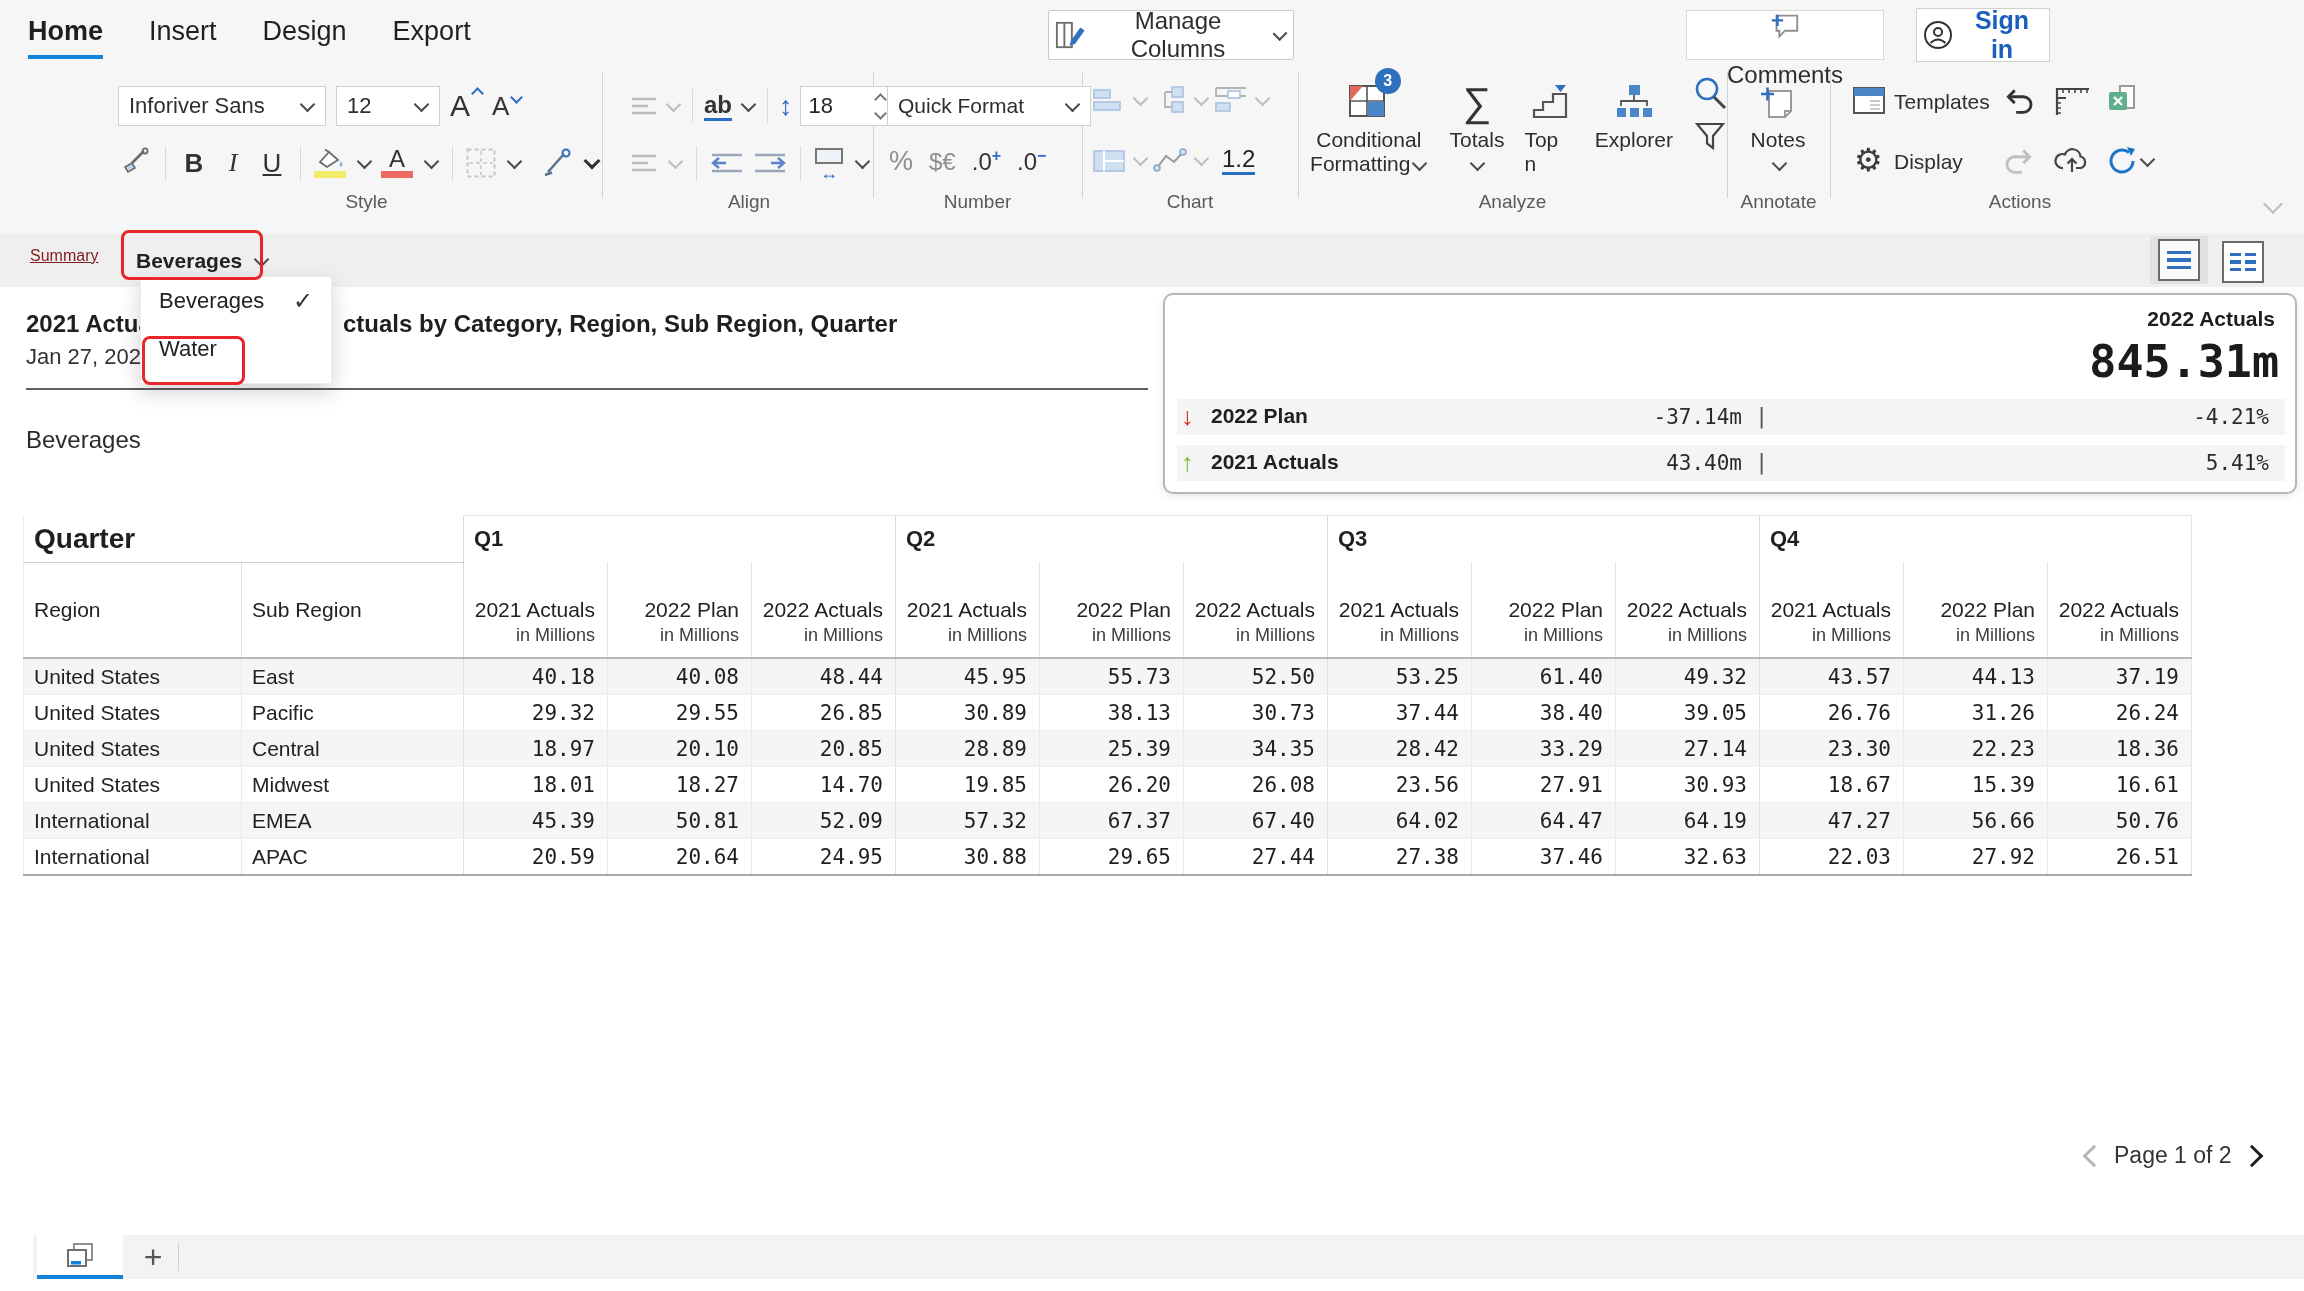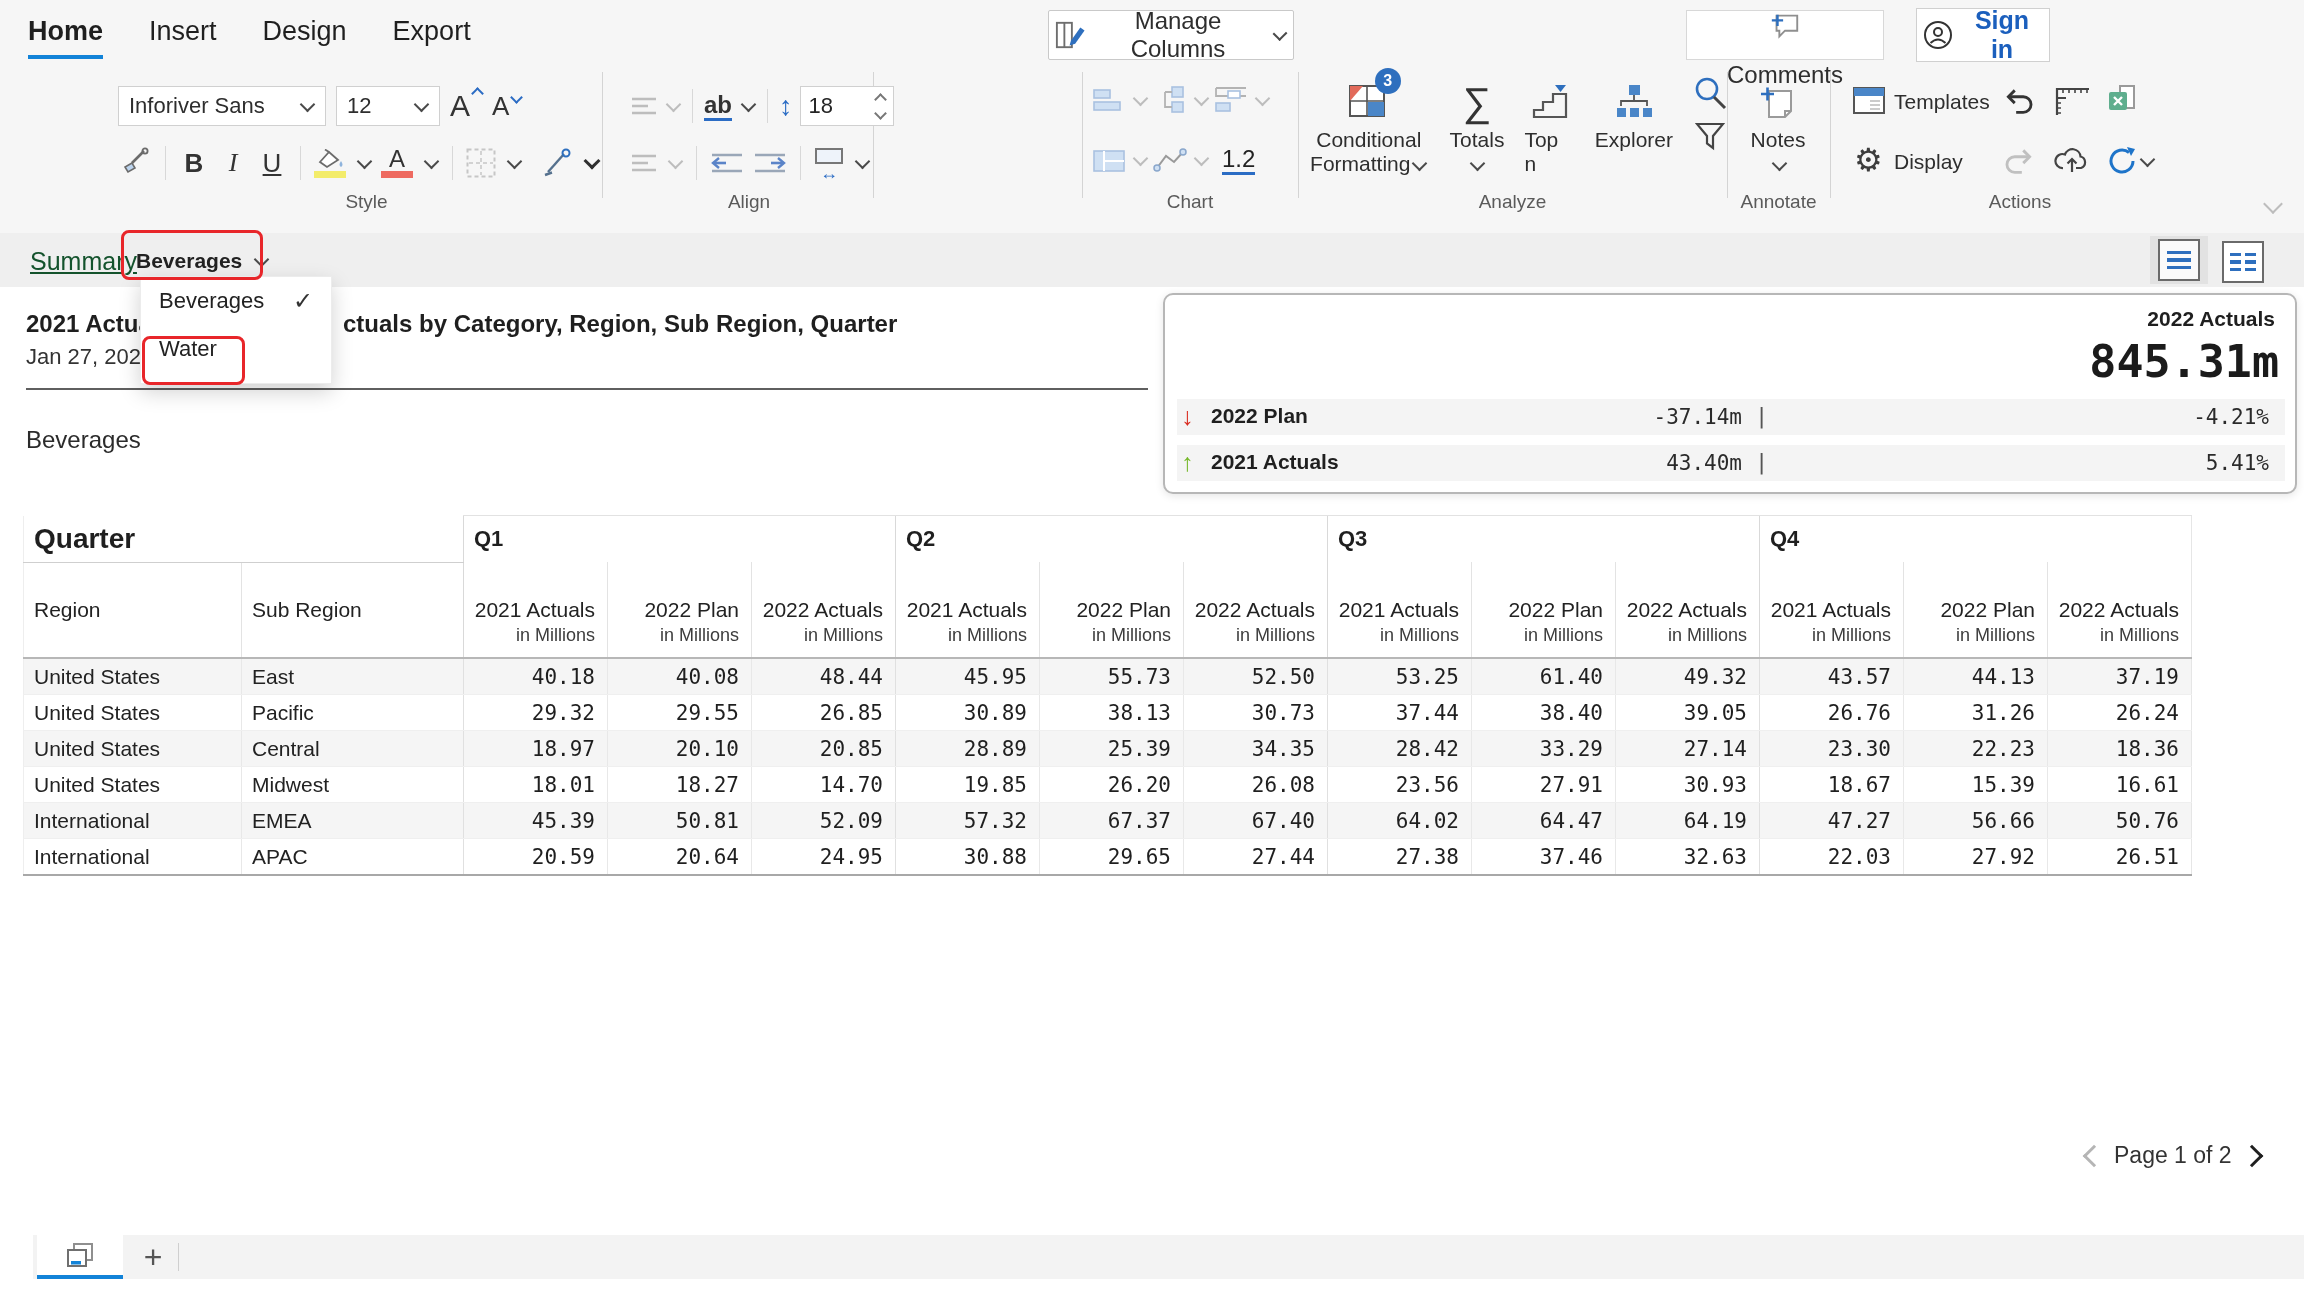--- a/index.html
+++ b/index.html
@@ -72,21 +72,21 @@
   .cf-badge{position:absolute;right:-10px;top:-8px;width:26px;height:26px;border-radius:50%;background:#2e6fbe;color:#fff;font-size:16px;font-weight:700;display:flex;align-items:center;justify-content:center;}
   .sigma{font-size:40px;color:#333;line-height:40px;}
   .gear{font-size:32px;color:#3d3d3d;line-height:32px;}
 
   
   .act-ico{position:absolute;}
   .act-lab{position:absolute;font-size:21px;color:#2e2e2e;}
 
   
   .tabstrip{position:absolute;left:0;top:233px;width:2304px;height:54px;background:#efefef;}
-  .summary-link{position:absolute;left:30px;top:14px;font-size:25px;color:#14532d;text-decoration:underline;}
+  .summary-link{position:absolute;left:30px;top:14px;font-size:16px;color:#7f1d1d;text-decoration:underline;}
   .active-sheet-tab{position:absolute;left:136px;top:8px;height:40px;display:flex;align-items:center;gap:10px;font-size:21px;font-weight:700;color:#222;}
   .vt-wrap{position:absolute;left:2150px;top:236px;width:58px;height:48px;background:#e2e2e2;display:flex;align-items:center;justify-content:center;}
   .vt-box{width:38px;height:38px;background:#fafafa;border:2px solid #6a6a6a;display:flex;flex-direction:column;align-items:center;justify-content:center;gap:4px;}
   .vt-box .ln{width:24px;height:3.5px;background:#2e6fbe;}
   .vt2{position:absolute;left:2222px;top:241px;}
   .vt2 .vt-box{background:#fff;flex-direction:row;gap:4px;}
   .vt2 .col{display:flex;flex-direction:column;gap:4px;}
   .vt2 .dash{width:11px;height:3.5px;background:#2e6fbe;}
 
   
@@ -314,20 +314,35 @@
           <svg width="30" height="18" viewBox="0 0 30 18">
               <rect x="2" y="2" width="26" height="14" fill="#eef3fa" stroke="#777" stroke-width="2"></rect>
             </svg>
           <span style="color:#2b6cc4;font-weight:700;font-size:18px;line-height:12px;">↔</span>
         </span>
         <span class="chev"></span>
       </div>
       <div class="grp-label">Align</div>
     </div>
 
+    <div class="grp" style="left:873px;width:209px;">
+      <div class="r1" style="left:14px;">
+        <div class="selbox" style="width:182px;font-size:21px;">
+          <span>Quick Format</span>
+          <span class="chev"></span>
+        </div>
+      </div>
+      <div class="r2" style="left:16px;gap:16px;">
+        <span class="ntok" style="font-size:27px;">%</span>
+        <span class="ntok">$€</span>
+        <span class="ntok dark"><span>.0</span><sup>+</sup></span>
+        <span class="ntok dark"><span>.0</span><sup>−</sup></span>
+      </div>
+      <div class="grp-label">Number</div>
+    </div>
 
     <div class="grp" style="left:1082px;width:216px;">
       <div class="r1" style="left:10px;gap:5px;">
         <span class="ico-btn">
           <svg width="34" height="26" viewBox="0 0 34 26">
               <rect x="2" y="3" width="16" height="8" fill="#cfe0f3" stroke="#a9c1e0" stroke-width="1.6"></rect>
               <rect x="2" y="15" width="26" height="8" fill="#cfe0f3" stroke="#a9c1e0" stroke-width="1.6"></rect>
             </svg>
         </span>
           <span class="chev lt"></span>

